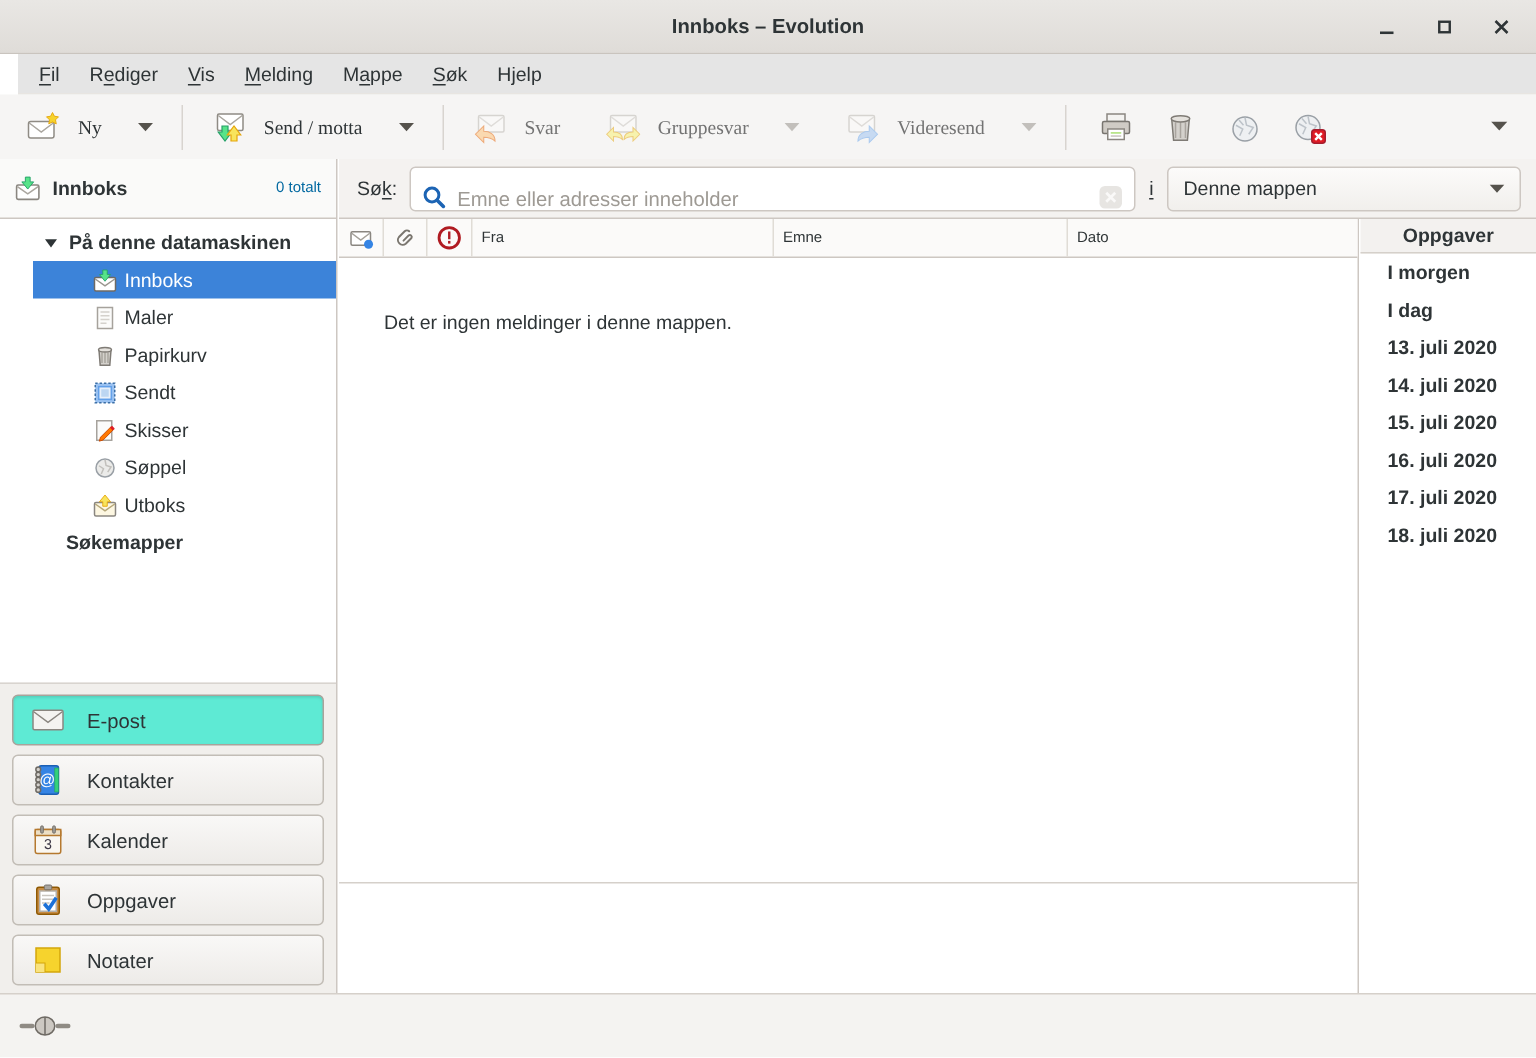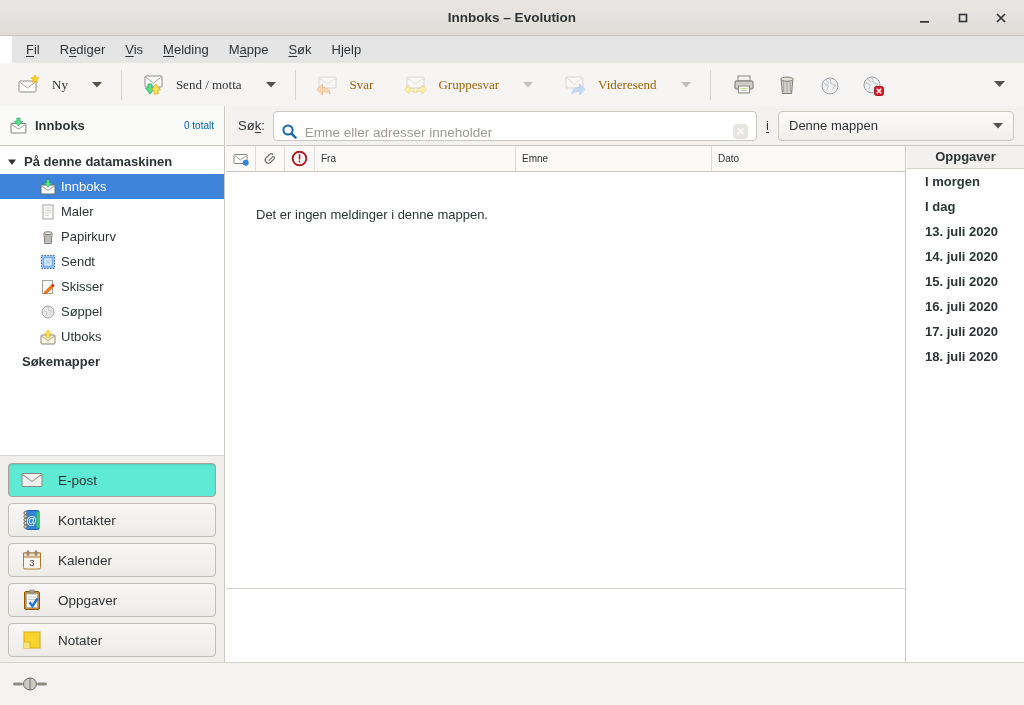--- a/index.html
+++ b/index.html
@@ -20,21 +20,21 @@
   .menubar{position:absolute;left:0;top:36px;right:0;height:27px;background:#e5e5e5;
     display:flex;align-items:center;padding-left:4px;border-bottom:1px solid #e8e5e1;margin-left:12px;}
   .menu-item{padding:4px 10px;cursor:default;}
   .ak{text-decoration:underline;text-underline-offset:2px;}
   
   .toolbar{position:absolute;left:0;top:63px;right:0;height:43px;background:#f6f5f4;
     display:flex;align-items:center;padding:0 10px;}
   .tbtn{display:flex;align-items:center;padding:5px 7px;border-radius:3px;font-family:Liberation Serif, serif;}
   .tbtn .lbl{margin-left:11px;}
   .tbtn .sp{width:24px;}
-  .tbtn.disabled{color:#a16207;}
+  .tbtn.disabled{color:#737373;}
   .tbtn.disabled svg{opacity:.5;}
   .tsep{width:1px;height:30px;background:#d8d4cf;margin:0 12px;}
   .icon-btn{width:43px;height:34px;display:flex;align-items:center;justify-content:center;}
   .gap16{width:16px;}
   .overflow{margin-left:auto;width:30px;display:flex;justify-content:center;}
   
   .searchband{position:absolute;left:226px;top:106px;right:0;height:40px;background:#f4f2f0;
     border-bottom:1px solid #cdc7c2;display:flex;align-items:center;padding:0 10px;}
   .search-label{margin:0 8px 0 2px;}
   .search-entry{flex:1;height:30px;background:#fff;border:1px solid #cdc7c2;border-radius:4px;
@@ -45,21 +45,21 @@
   .combo{width:236px;height:30px;background:linear-gradient(#fcfbfa,#f1efec);
     border:1px solid #cdc7c2;border-radius:4px;display:flex;align-items:center;padding:0 10px;}
   .combo .val{flex:1;}
   
   .sidebar{position:absolute;left:0;top:106px;width:225px;bottom:43px;background:#fff;
     border-right:1px solid #cdc7c2;display:flex;flex-direction:column;}
   .sb-header{height:40px;background:#fafaf9;border-bottom:1px solid #cdc7c2;
     display:flex;align-items:center;padding:0 10px;flex:none;}
   .sb-header .t{font-weight:bold;margin-left:8px;}
   .sb-header .c{margin-left:auto;font-size:10px;color:#0369a1;}
-  .sb-tree{padding-top:3px;flex:none;}
+  .sb-tree{padding-top:3px;flex:none;padding-left:22px;}
   .sb-row{display:flex;align-items:center;height:25px;gap:5px;}
   .sb-root{padding-left:7px;font-weight:bold;gap:7px;}
   .sb-folder{padding-left:40px;}
   .sb-folder.selected{background:#3c83d9;color:#fff;}
   .sb-search{padding-left:22px;font-weight:bold;}
   .sb-spacer{flex:1;}
   .sb-switcher{flex:none;background:#f1efec;border-top:1px solid #d8d4cf;
     padding:7px 8px 5px 8px;display:flex;flex-direction:column;gap:6px;}
   .sw-btn{height:34px;border:1px solid #c2bdb6;border-radius:4px;
     background:linear-gradient(#f9f8f7,#edebe8);display:flex;align-items:center;

